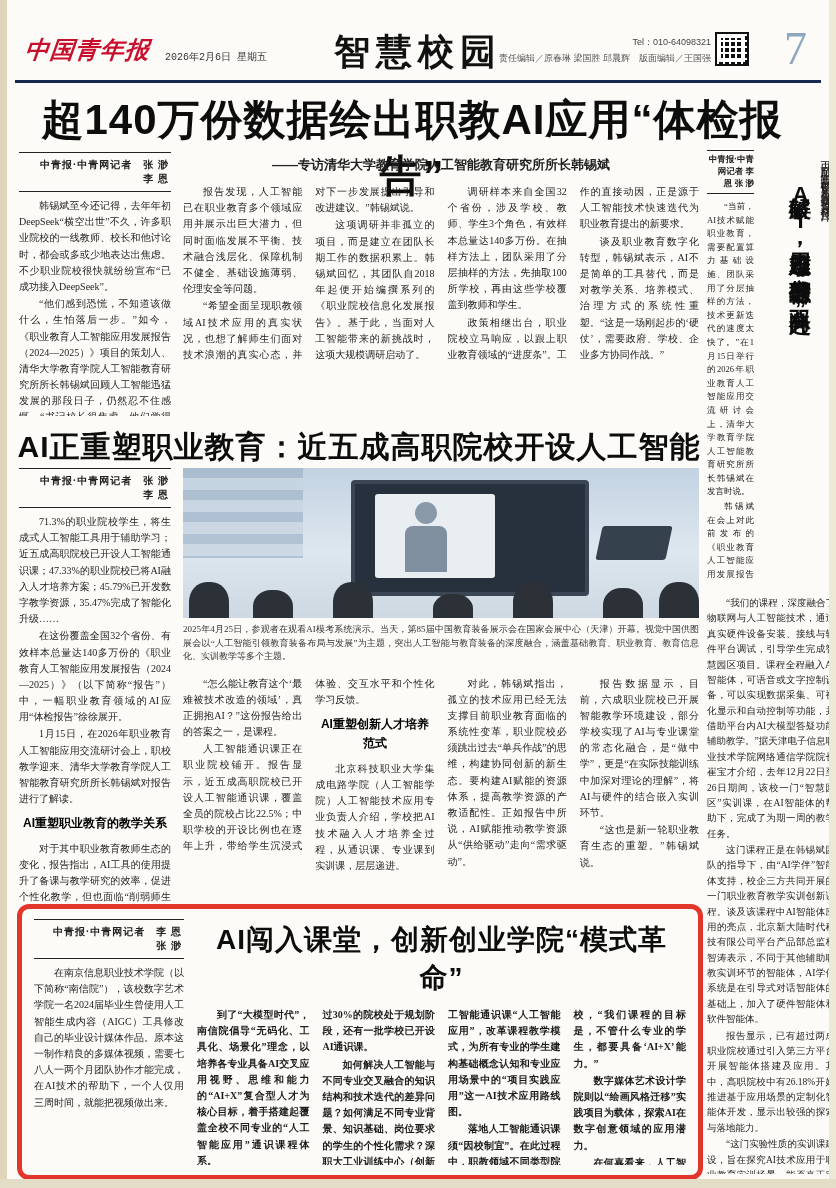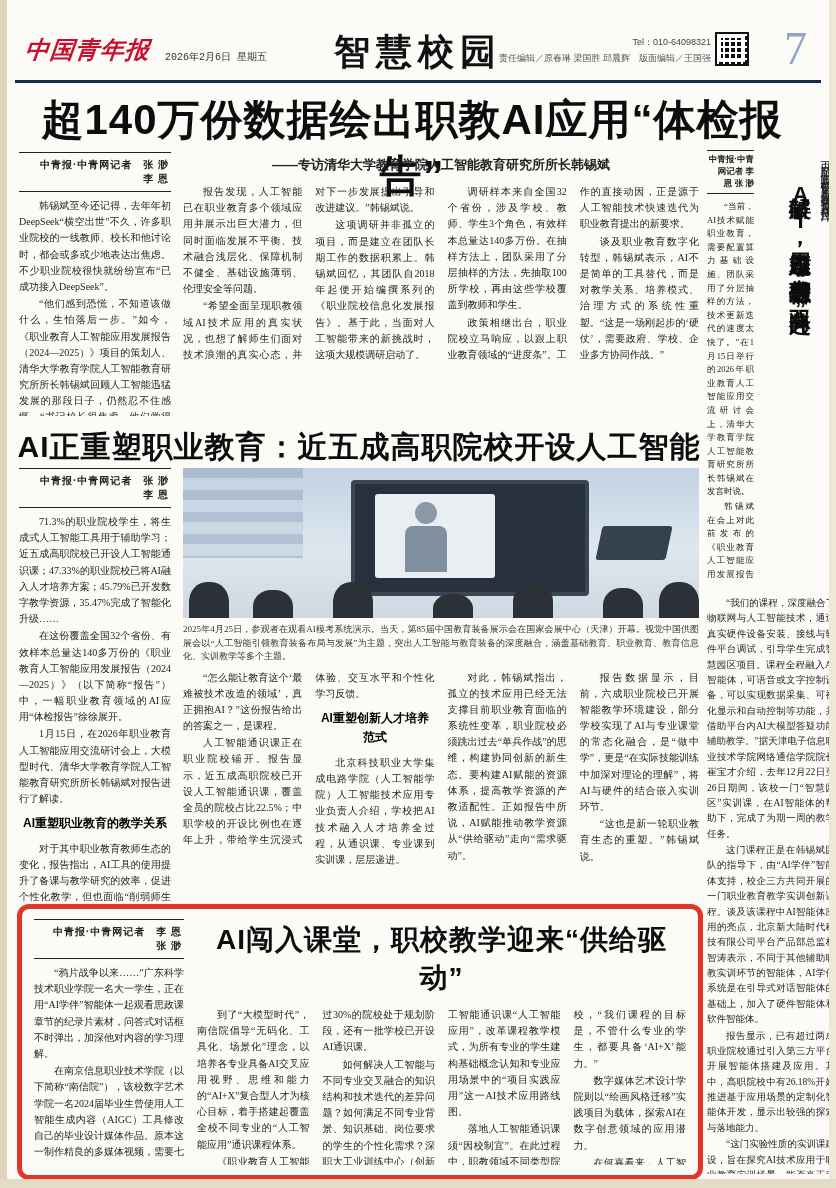--- a/index.html
+++ b/index.html
@@ -67,32 +67,32 @@
   .photo .screen{position:absolute;left:168px;top:12px;width:230px;height:108px;background:#26313d;
          border:4px solid #3a4653;border-radius:4px;}
   .photo .screen-inner{position:absolute;left:20px;top:10px;width:120px;height:84px;background:#e9eef3;border-radius:3px;}
   .photo .figure-head{position:absolute;left:60px;top:18px;width:22px;height:22px;border-radius:50%;background:#8a99a8;}
   .photo .figure-body{position:absolute;left:50px;top:42px;width:42px;height:46px;border-radius:8px 8px 0 0;background:#7f8fa0;}
   .photo .laptop{position:absolute;right:30px;top:58px;width:70px;height:34px;background:#36414e;transform:skewX(-12deg);border-radius:3px;}
   .photo .crowd{position:absolute;bottom:-8px;left:0;right:0;height:46px;}
   .photo .head{position:absolute;bottom:0;width:40px;height:44px;border-radius:45% 45% 0 0;background:#2c3138;}
   .caption{margin-top:5px;font-size:9px;line-height:1.5;color:#333;text-align:justify;}
   .caption .credit{float:right;color:#333;}
-  .a2-cols{margin-top:6px;height:232px;}
+  .a2-cols{margin-top:12px;height:232px;}
 
   
   .redbox{position:absolute;left:10px;top:904px;width:686px;height:276px;
           border:5px solid #e2352b;border-radius:12px;background:#fcfbf7;box-sizing:border-box;
           padding:10px 12px;}
   .rb-inner{display:flex;gap:13px;height:100%;}
   .rb-left{width:150px;flex:none;height:100%;}
   .rb-right{flex:1;display:flex;flex-direction:column;height:100%;}
   .rb-h2{margin:2px 0 10px 0;text-align:center;font-size:28px;font-weight:900;color:#0d0d0d;
          font-family:"Liberation Sans",sans-serif;letter-spacing:1px;}
-  .rb-cols{flex:1;column-count:4;column-gap:13px;overflow:hidden;}
+  .rb-cols{flex:1;column-count:4;column-gap:13px;overflow:hidden;font-weight:bold;}
 
   
   .sidebar{position:absolute;left:700px;top:150px;width:128px;height:1028px;}
   .sb-top{display:flex;height:442px;}
   .sb-narrow{width:47px;flex:none;}
   .sb-narrow .byline{font-size:8.5px;padding:3px 0;letter-spacing:0;}
   .sb-narrow .bodytext{font-size:8.5px;line-height:1.6;height:380px;}
   .sb-vheadline{width:55px;flex:none;writing-mode:vertical-rl;text-orientation:upright;
       font-size:22px;font-weight:900;color:#0d0d0d;font-family:"Liberation Sans",sans-serif;
       letter-spacing:1px;line-height:1.0;margin-left:2px;padding-top:30px;box-sizing:border-box;}
@@ -143,21 +143,21 @@
         <p>谈及职业教育数字化转型，韩锡斌表示，AI不是简单的工具替代，而是对教学关系、培养模式、治理方式的系统性重塑。“这是一场刚起步的‘硬仗’，需要政府、学校、企业多方协同作战。”</p>
       </div>
   </div>
 
   <div class="a2-headline">AI正重塑职业教育：近五成高职院校开设人工智能通识课</div>
   <div class="a2-left">
     <div class="byline">中青报·中青网记者　张 渺　李 恩</div>
     <div class="bodytext" style="height:388px">
         <p>71.3%的职业院校学生，将生成式人工智能工具用于辅助学习；近五成高职院校已开设人工智能通识课；47.33%的职业院校已将AI融入人才培养方案；45.79%已开发数字教学资源，35.47%完成了智能化升级……</p>
         <p>在这份覆盖全国32个省份、有效样本总量达140多万份的《职业教育人工智能应用发展报告（2024—2025）》（以下简称“报告”）中，一幅职业教育领域的AI应用“体检报告”徐徐展开。</p>
-        <p>1月15日，在2026年职业教育人工智能应用交流研讨会上，大模型时代、清华大学教育学院人工智能教育研究所所长韩锡斌对报告进行了解读。</p>
+        <p>1月15日，在2026年职业教育人工智能应用交流研讨会上，职校教学迎来、清华大学教育学院人工智能教育研究所所长韩锡斌对报告进行了解读。</p>
         <h4 class="crosshead">AI重塑职业教育的教学关系</h4>
         <p>对于其中职业教育教师生态的变化，报告指出，AI工具的使用提升了备课与教学研究的效率，促进个性化教学，但也面临“削弱师生情感交流、教师创新力及学生批判性思维能力”的隐忧。</p>
       </div>
   </div>
   <div class="a2-right">
     <div class="photo">
       <div class="shelf"></div>
       <div class="screen">
         <div class="screen-inner"></div>
         <div class="figure-head"></div>
@@ -187,26 +187,25 @@
         <p>报告数据显示，目前，六成职业院校已开展智能教学环境建设，部分学校实现了AI与专业课堂的常态化融合，是“做中学”，更是“在实际技能训练中加深对理论的理解”，将AI与硬件的结合嵌入实训环节。</p>
         <p>“这也是新一轮职业教育生态的重塑。”韩锡斌说。</p>
       </div>
   </div>
 
   <div class="redbox">
     <div class="rb-inner">
       <div class="rb-left">
         <div class="byline">中青报·中青网记者　李 恩　张 渺</div>
         <div class="bodytext" style="height:196px">
-            <p>“鸦片战争以来……”广东科学技术职业学院一名大一学生，正在用“AI学伴”智能体一起观看思政课章节的纪录片素材，问答式对话框不时弹出，加深他对内容的学习理解。</p>
             <p>在南京信息职业技术学院（以下简称“南信院”），该校数字艺术学院一名2024届毕业生曾使用人工智能生成内容（AIGC）工具修改自己的毕业设计媒体作品。原本这一制作精良的多媒体视频，需要七八人一两个月团队协作才能完成，在AI技术的帮助下，一个人仅用三周时间，就能把视频做出来。</p>
           </div>
       </div>
       <div class="rb-right">
-        <h2 class="rb-h2">AI闯入课堂，职校教学迎来“供给驱动”</h2>
+        <h2 class="rb-h2">AI闯入课堂，创新创业学院“模式革命”</h2>
         <div class="bodytext rb-cols">
             <p>到了“大模型时代”，南信院倡导“无码化、工具化、场景化”理念，以培养各专业具备AI交叉应用视野、思维和能力的“AI+X”复合型人才为核心目标，着手搭建起覆盖全校不同专业的“人工智能应用”通识课程体系。</p>
             <p>《职业教育人工智能应用发展报告（2024—2025）》中显示，在AI通识课程建设方面，高职院校进展较快，近半数已开设相关课程。其中，全员覆盖的院校占比为22.5%，部分覆盖率为28.61%，中职学校中，超过30%的院校处于规划阶段，还有一批学校已开设AI通识课。</p>
             <p>如何解决人工智能与不同专业交叉融合的知识结构和技术迭代的差异问题？如何满足不同专业背景、知识基础、岗位要求的学生的个性化需求？深职大工业训练中心（创新创业学院）副主任、副院长肖正兴认为，高职院校开展人工智能通识课程正面临这两个难点。</p>
             <p>深职大选择了“分层分类的课程设计”来“破题”。据肖正兴介绍，该校在全校范围内开设了人工智能通识课“人工智能应用”，改革课程教学模式，为所有专业的学生建构基础概念认知和专业应用场景中的“项目实践应用”这一AI技术应用路线图。</p>
             <p>落地人工智能通识课须“因校制宜”。在此过程中，职教领域不同类型院校各有路径：有的以大模型“上车”为起点，有的自研轻量化模型，回应各专业的个性化需要。</p>
             <p>在“模块运用层”教学中，该校把这五六年来在人工智能通识课上的经验教训分享给兄弟院校，“我们课程的目标是，不管什么专业的学生，都要具备‘AI+X’能力。”</p>
             <p>数字媒体艺术设计学院则以“绘画风格迁移”实践项目为载体，探索AI在数字创意领域的应用潜力。</p>
             <p>在何嘉看来，人工智能通识课的目标是培养学生“AI+”思维能力和将AI在自己专业领域应用的灵感，这样才能促使学生在未来工作场景中，具备用AI解决实际问题甚至重塑生产方式的能力，从而提高其就业竞争力。</p>
           </div>

